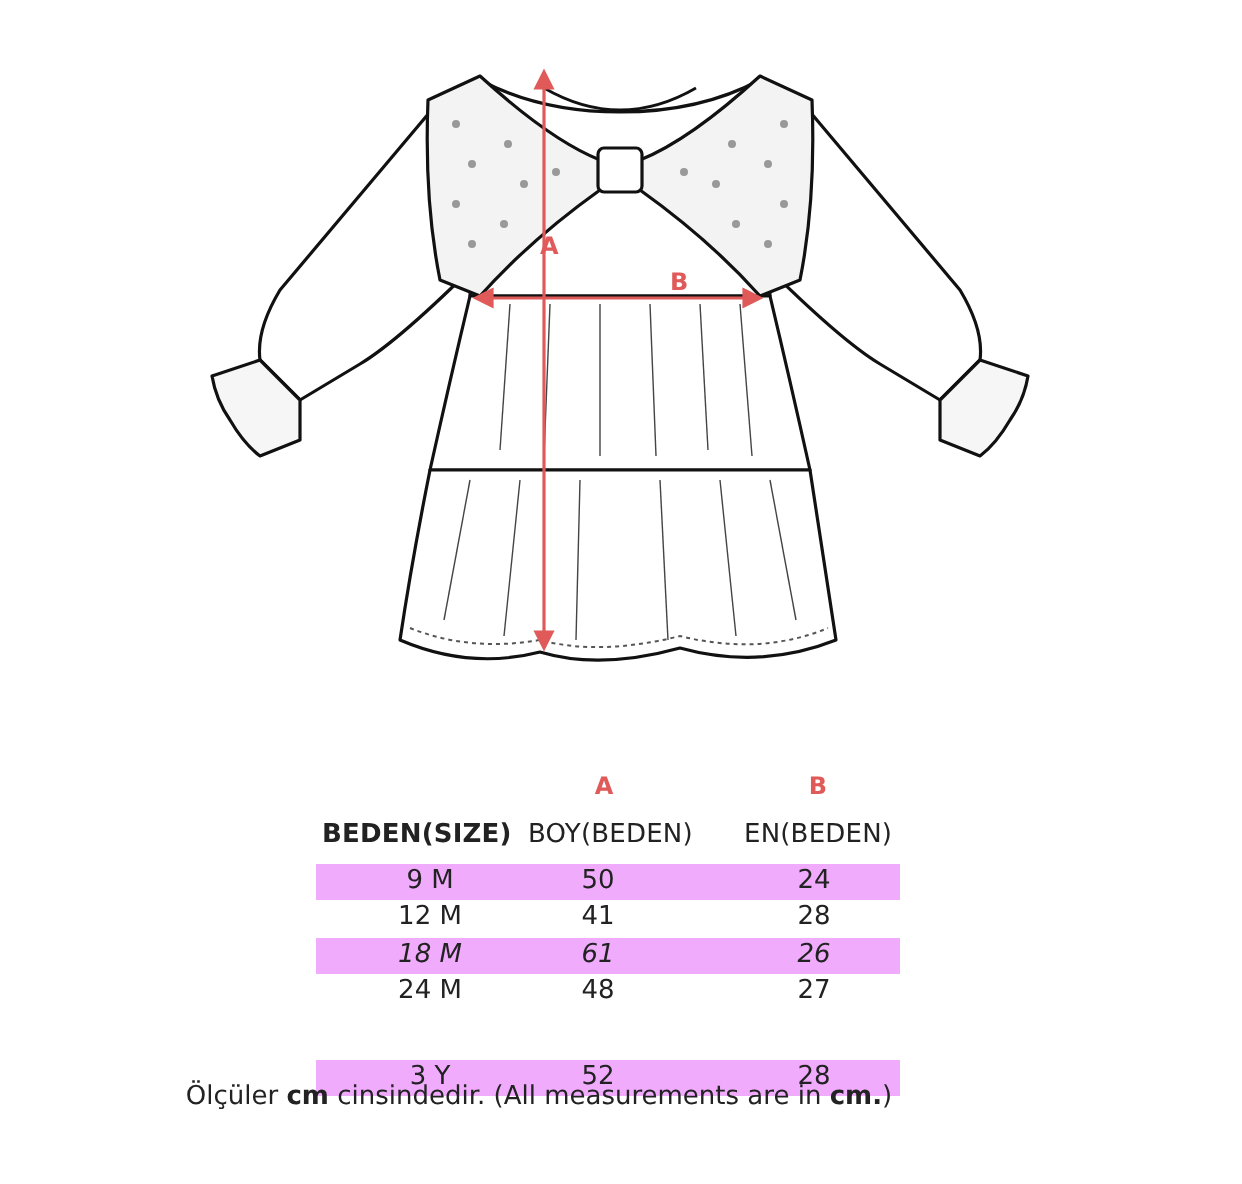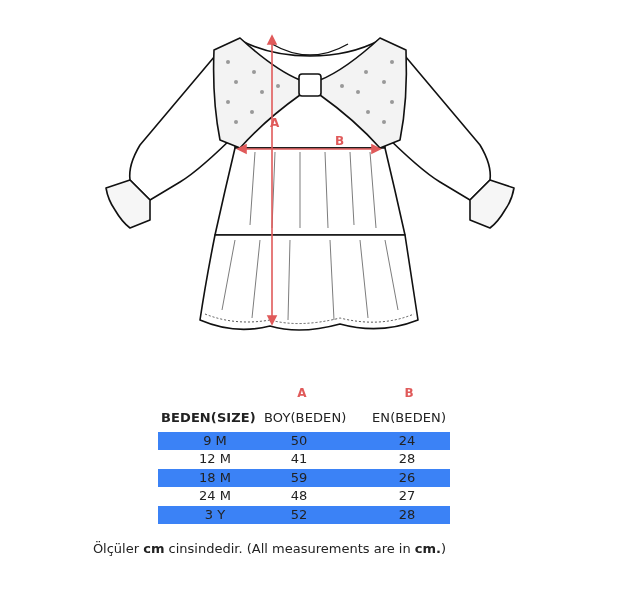--- a/index.html
+++ b/index.html
@@ -2,21 +2,21 @@
 <html><head>
 <meta charset="utf-8">
 <style>
   html, body { margin:0; padding:0; background:#ffffff; }
   body { width:621px; height:592px; position:relative; overflow:hidden;
          font-family:"DejaVu Sans", "Liberation Sans", sans-serif; color:#222; }
   .drawing { position:absolute; left:0; top:0; width:621px; height:360px; }
   .col-letter { position:absolute; top:386px; font-weight:bold; font-size:12px; color:#e05a5a; text-align:center; }
   .hdr { position:absolute; top:410px; font-size:13px; color:#222; letter-spacing:0.1px; white-space:nowrap; }
   .row { position:absolute; left:158px; width:292px; height:18px; }
-  .row.pink { background:#3b82f6; }
+  .row.pink { background:#f0abfc; }
   .cell { position:absolute; top:1px; font-size:13px; color:#222; text-align:center; }
   .c-size { left:12px; width:90px; }
   .c-len { left:118px; width:46px; }
   .c-wid { left:226px; width:46px; }
   .footer { position:absolute; top:541px; left:0; width:539px; text-align:center; font-size:13px; color:#222; }
   .footer b { font-weight:bold; }
 </style>
 </head>
 <body>
 
@@ -104,29 +104,29 @@
 <div class="row pink" style="top:432px;">
   <span class="cell c-size">9 M</span>
   <span class="cell c-len">50</span>
   <span class="cell c-wid">24</span>
 </div>
 <div class="row" style="top:450px;">
   <span class="cell c-size">12 M</span>
   <span class="cell c-len">41</span>
   <span class="cell c-wid">28</span>
 </div>
-<div class="row pink" style="top:469px;">
+<div class="row pink" style="top:469px;font-style:italic;">
   <span class="cell c-size">18 M</span>
-  <span class="cell c-len">59</span>
+  <span class="cell c-len">61</span>
   <span class="cell c-wid">26</span>
 </div>
 <div class="row" style="top:487px;">
   <span class="cell c-size">24 M</span>
   <span class="cell c-len">48</span>
   <span class="cell c-wid">27</span>
 </div>
-<div class="row pink" style="top:506px;">
+<div class="row pink" style="top:530px;">
   <span class="cell c-size">3 Y</span>
   <span class="cell c-len">52</span>
   <span class="cell c-wid">28</span>
 </div>
 
 <div class="footer"><span>Ölçüler </span><b>cm</b><span> cinsindedir. (All measurements are in </span><b>cm.</b><span>)</span></div>
 
 </body></html>

